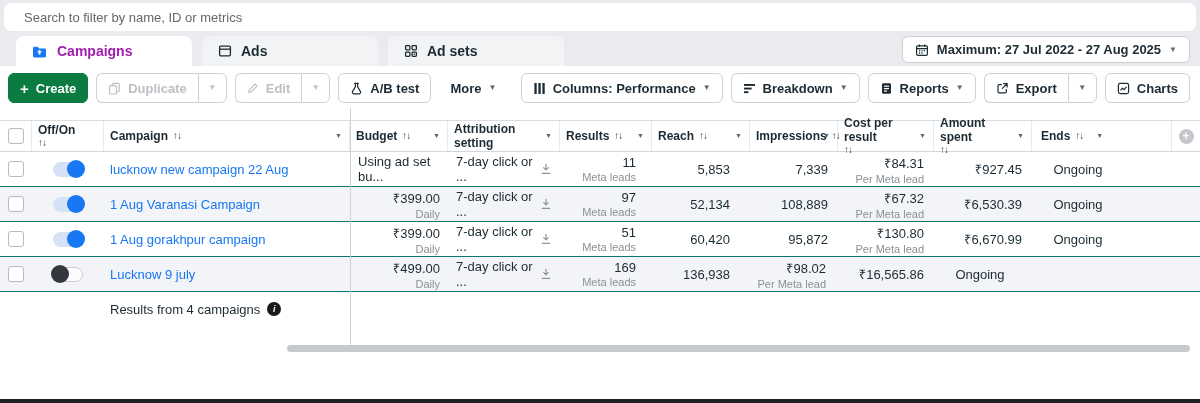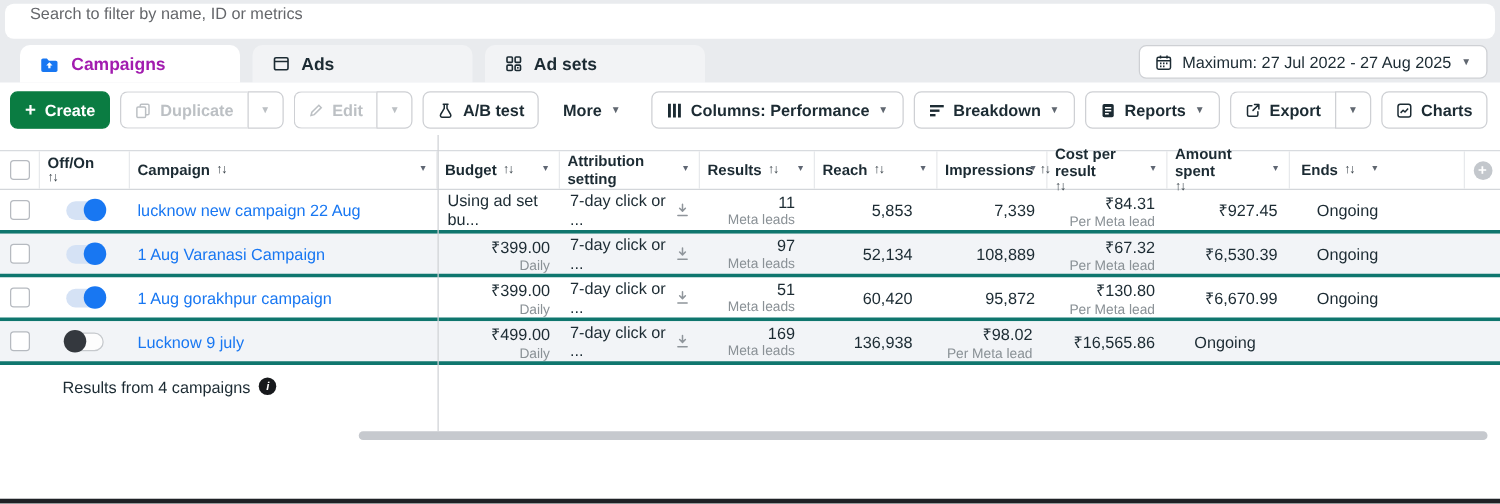--- a/index.html
+++ b/index.html
@@ -2,35 +2,35 @@
 <html><head>
 <meta charset="utf-8">
 <style>
   * { margin:0; padding:0; box-sizing:border-box; }
   body { width:1200px; height:403px; }
   .page { position:relative; width:1200px; height:403px; background:#e9ebee;
           font-family:"Liberation Sans", sans-serif; color:#1c2b33; overflow:hidden; }
 
   
   .search-bar { position:absolute; top:3px; left:4px; width:1192px; height:28px;
-                background:#fff; border-radius:7px; display:flex; align-items:flex-start; padding:0 20px; }
+                background:#fff; border-radius:7px; display:flex; align-items:center; padding:0 20px; }
   .search-input { border:none; outline:none; width:100%; font-family:"Liberation Sans",sans-serif;
                   font-size:13px; color:#1c2b33; background:transparent; }
   .search-input::placeholder { color:#65676b; }
 
   
   .tab-row { position:absolute; top:36px; left:16px; height:30px; display:flex; gap:10px; }
   .tab { display:flex; align-items:center; gap:9px; width:176px; padding:0 16px;
          background:#f2f3f5; border-radius:8px 8px 0 0; font-size:14px; font-weight:700; cursor:default; }
   .tab.active { background:#fff; color:#a21caf; }
   .tab svg { flex:0 0 auto; }
 
   .date-filter { position:absolute; top:36px; right:10px; height:27px; background:#fff;
                  border:1px solid #ced0d4; border-radius:6px; display:flex; align-items:center;
-                 gap:8px; padding:0 12px; font-size:13px; font-weight:400; }
+                 gap:8px; padding:0 12px; font-size:13px; font-weight:700; }
 
   
   .content { position:absolute; top:66px; left:0; width:1200px; height:333px; background:#fff; }
 
   
   .toolbar { position:absolute; top:73px; left:8px; right:10px; height:30px;
              display:flex; justify-content:space-between; align-items:center; }
   .tb-left, .tb-right { display:flex; align-items:center; gap:8px; }
   .btn { display:flex; align-items:center; gap:7px; height:30px; padding:0 11px;
          border:1px solid #ced0d4; border-radius:6px; background:#fff; font-size:13px; font-weight:600; }
@@ -52,21 +52,21 @@
   .th { position:relative; display:flex; flex-direction:column; justify-content:center;
         padding:2px 6px; border-right:1px solid #e7e9ec; line-height:1.2; flex:0 0 auto; }
   .th-line { display:flex; align-items:center; gap:5px; }
   .sort { font-size:10px; letter-spacing:-1px; font-weight:400; color:#3a434a; }
   .hdr-caret { position:absolute; right:7px; top:50%; transform:translateY(-50%); font-size:7px; color:#5f6673; }
   .c-check{width:32px}.c-toggle{width:72px}.c-camp{width:246px}.c-budget{width:98px}
   .c-attr{width:112px}.c-res{width:92px}.c-reach{width:98px}.c-imp{width:88px}
   .c-cost{width:96px}.c-spent{width:98px}.c-ends{width:140px}.c-plus{width:28px}
   .center { align-items:center; justify-content:center; }
 
-  .row { display:flex; height:35px; background:#fff; border-bottom:3px solid #0f766e; }
+  .row { display:flex; height:35px; background:#fff; border-bottom:1px solid #0f766e; }
   .row.alt { background:#f2f4f7; }
   .cell { display:flex; flex-direction:column; justify-content:center; font-size:13px; flex:0 0 auto; }
   .cc { align-items:center; }
   .num { align-items:flex-end; }
   .pr8{padding-right:8px}.pr10{padding-right:10px}.pr16{padding-right:16px}.pr20{padding-right:20px}
   .sub { font-size:11px; color:#8a9196; margin-top:1px; }
   .camp { padding-left:6px; }
   .camp-link { color:#1877f2; cursor:pointer; }
   .attr { flex-direction:row; align-items:center; justify-content:space-between; padding:0 8px; }
   .ends-cell { align-items:center; padding-right:48px; }
@@ -74,21 +74,21 @@
 
   .checkbox { width:16px; height:16px; border:1px solid #b6bac0; border-radius:3px; background:#fff; }
   .toggle { position:relative; width:30px; height:15px; border-radius:8px; }
   .toggle.on { background:#d5e2f5; }
   .toggle.off { background:#fdfdfd; border:1px solid #c6c9cd; }
   .knob { position:absolute; width:18px; height:18px; border-radius:50%; top:-2px; }
   .toggle.on .knob { right:-2px; background:#1877f2; }
   .toggle.off .knob { left:-3px; top:-2.5px; background:#34383e; }
 
   .footer-row { display:flex; flex-direction:row; align-items:center; height:34px;
-                padding-left:50px; background:#fff; gap:7px; font-size:13px; }
+                padding-left:110px; background:#fff; gap:7px; font-size:13px; }
   .info-dot { width:14px; height:14px; border-radius:50%; background:#17191c; color:#fff;
               display:inline-flex; align-items:center; justify-content:center;
               font-size:9px; font-weight:700; font-style:italic; }
   .add-col { width:15px; height:15px; border-radius:50%; background:#c3c7cc; color:#fff;
              display:flex; align-items:center; justify-content:center; font-size:12px; font-weight:700; line-height:1; }
 
   .freeze-divider { position:absolute; left:350px; top:108px; width:1px; height:237px; background:#cfd2d6; }
   .hscrollbar { position:absolute; left:287px; top:345px; width:903px; height:7px;
                 border-radius:4px; background:#c6c9ce; }
   .bottom-bar { position:absolute; left:0; top:399px; width:1200px; height:4px; background:#1e2125; }

